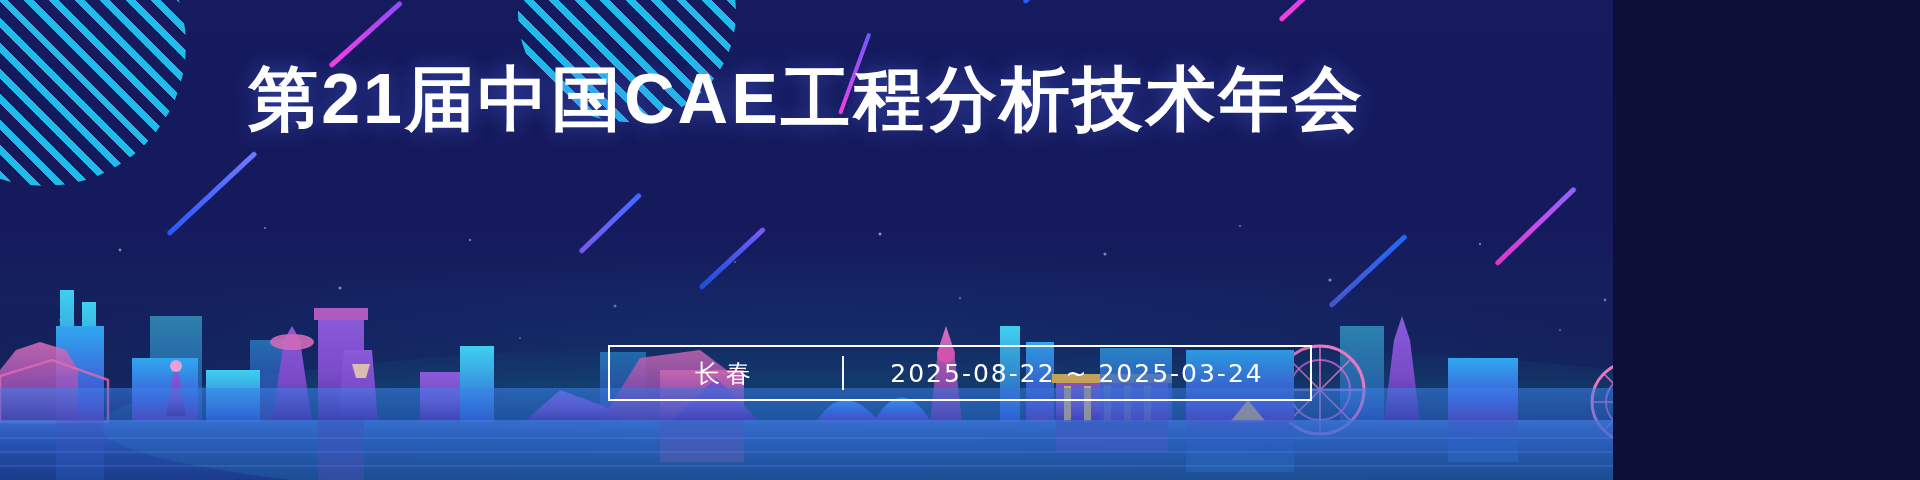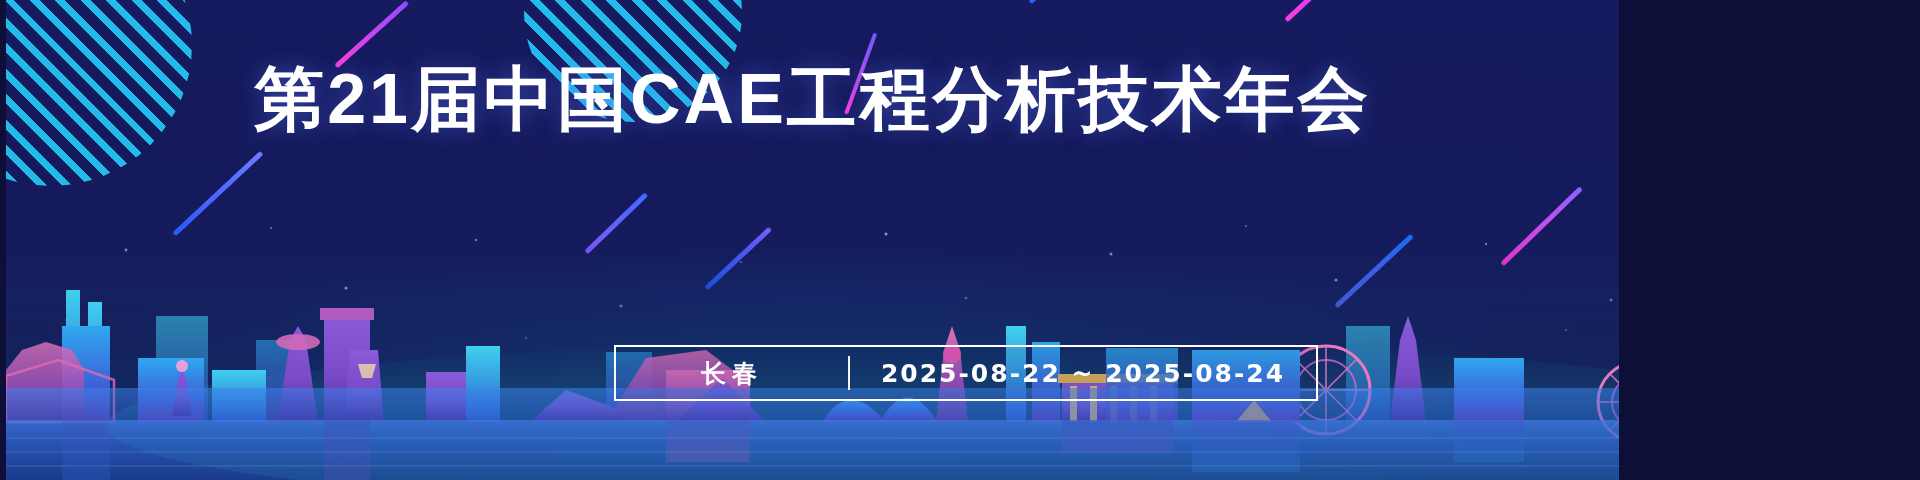--- a/index.html
+++ b/index.html
@@ -5,21 +5,20 @@
   * { margin:0; padding:0; box-sizing:border-box; }
   html,body { background:#0d0f38; }
 
   .banner{
     position:relative;
     width:1613px;
     height:480px;
     overflow:hidden;
     background:#171a5c;
     font-family:"Liberation Sans","DejaVu Sans",sans-serif;
-    margin-left:6px;
   }
 
   
   .bg-base{
     position:absolute; inset:0;
     background:
       radial-gradient(120% 90% at 50% 102%, rgba(0,170,255,.30) 0%, rgba(30,30,120,0) 55%),
       radial-gradient(70% 60% at 50% 100%, rgba(0,255,200,.14) 0%, rgba(30,30,120,0) 60%),
       linear-gradient(180deg,#161a5e 0%, #151a5c 46%, #15205f 62%, #141c54 78%, #111a49 100%);
   }
@@ -93,21 +92,20 @@
 
   
   .info-box{
     position:absolute;
     left:608px; top:345px;
     width:704px; height:56px;
     border:2px solid #ffffff;
     display:flex; align-items:center;
     z-index:7;
     background:rgba(20,28,92,.10);
-    font-weight:bold;
   }
   .info-city{
     flex:0 0 232px;
     text-align:center;
     color:#ffffff;
     font-size:25px;
     letter-spacing:6px;
   }
   .info-divider{
     width:2px; height:34px;
@@ -315,16 +313,16 @@
 
   <div class="streak s-title"></div>
 
   <div class="title-wrap">
     <div class="title-line">第21届中国CAE工程分析技术年会</div>
   </div>
 
   <div class="info-box">
     <div class="info-city">长春</div>
     <div class="info-divider"></div>
-    <div class="info-date">2025-08-22 ~ 2025-08-24</div>
+    <div class="info-date">2025-08-22 ~ 2025-03-24</div>
   </div>
 
 </div>
 
 </body></html>

